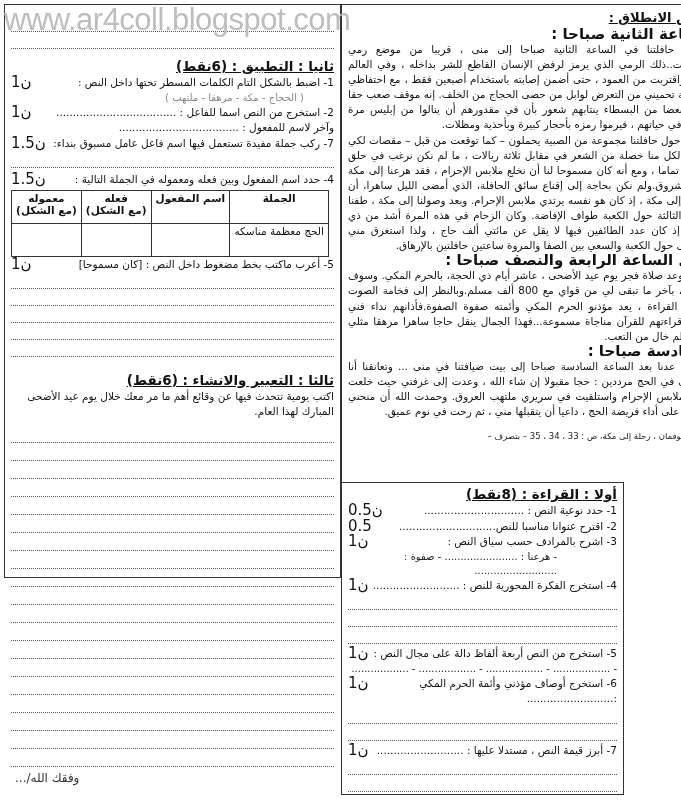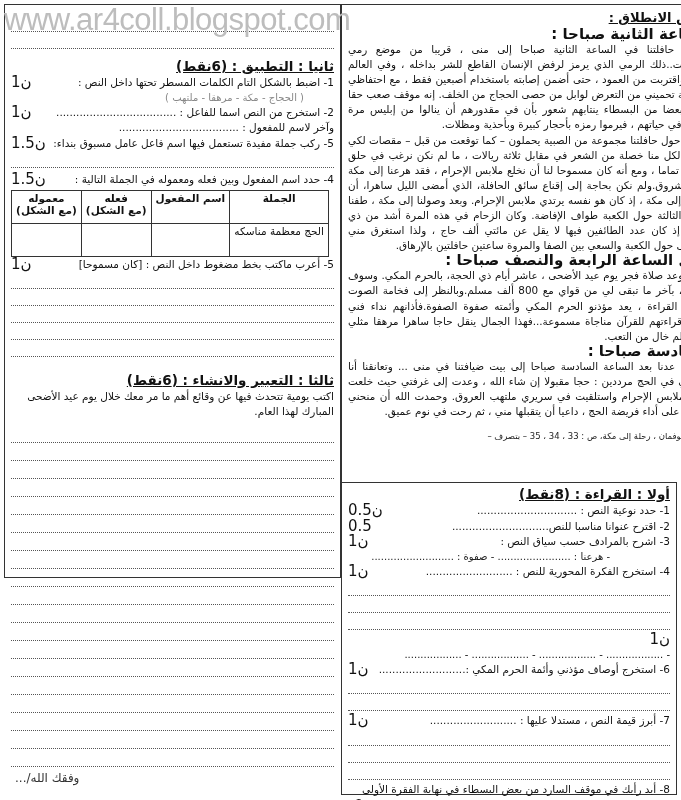--- a/index.html
+++ b/index.html
@@ -14,21 +14,21 @@
   .head { font-size:15px; font-weight:bold; line-height:15px; }
   .title { font-size:13.5px; font-weight:bold; text-decoration:underline; line-height:18px; }
   .q { font-size:10.5px; line-height:15.5px; display:flex; justify-content:space-between; }
   .q .pts { direction:ltr; font-size:15px; }
   .sub { font-size:10px; line-height:14px; padding-right:60px; color:#222; }
   .gray { color:#888; letter-spacing:3px; font-size:10px; }
   table.t { border-collapse:collapse; width:318px; margin:2px 6px 0 6px; direction:rtl; }
   table.t th, table.t td { border:1px solid #333; font-size:10.5px; padding:1px 4px; text-align:center; vertical-align:top; }
   table.t th { font-weight:bold; height:30px; }
   table.t td { height:30px; }
-  table.t td.first { text-align:center; }
+  table.t td.first { text-align:right; }
 </style>
 </head>
 <body>
 
 <div class="watermark">www.ar4coll.blogspot.com</div>
 
 <div class="box" style="left:4px; top:4px; width:337px; height:574px;">
   <div style="height:10px"></div>
   <div class="dots"></div>
   <div class="dots"></div>
@@ -42,21 +42,21 @@
     <div class="gray" style="padding-right:30px; line-height:14px;">( الحجاج - مكة - مرهقا - ملتهب )</div>
     <div class="q">
         <span>2- استخرج من النص اسما للفاعل : ....................................</span>
         <span class="pts">1ن</span>
       </div>
     <div class="q">
         <span>وآخر لاسم للمفعول : ....................................</span>
         <span></span>
       </div>
     <div class="q">
-        <span>5- ركب جملة مفيدة تستعمل فيها اسم فاعل عامل مسبوق بنداء:</span>
+        <span>7- ركب جملة مفيدة تستعمل فيها اسم فاعل عامل مسبوق بنداء:</span>
         <span class="pts">1.5ن</span>
       </div>
   </div>
   <div class="dots"></div>
   <div class="rtl" style="padding:4px 6px 0 6px;">
     <div class="q">
         <span>4- حدد اسم المفعول وبين فعله ومعموله في الجملة التالية :</span>
         <span class="pts">1.5ن</span>
       </div>
   </div>
@@ -124,21 +124,21 @@
   <div class="head">الساعة الثانية صباحا :</div>
   <div class="ptext">وصلت حافلتنا في الساعة الثانية صباحا إلى منى ، قريبا من موضع رمي الجمرات..ذلك الرمي الذي يرمز لرفض الإنسان القاطع للشر بداخله ، وفي العالم أيضا. واقتربت من العمود ، حتى أضمن إصابته باستخدام أصبعين فقط ، مع احتفاظي بمسافة تحميني من التعرض لوابل من حصى الحجاج من الخلف. إنه موقف صعب حقا ، لأن بعضا من البسطاء ينتابهم شعور بأن في مقدورهم أن ينالوا من إبليس مرة واحدة في حياتهم ، فيرموا رمزه بأحجار كبيرة وبأحذية ومظلات.</div>
   <div class="ptext">وتجمع حول حافلتنا مجموعة من الصبية يحملون – كما توقعت من قبل – مقصات لكي يقصوا لكل منا خصلة من الشعر في مقابل ثلاثة ريالات ، ما لم نكن نرغب في حلق الرأس تماما ، ومع أنه كان مسموحا لنا أن نخلع ملابس الإحرام ، فقد هرعنا إلى مكة قبل الشروق.ولم نكن بحاجة إلى إقناع سائق الحافلة، الذي أمضى الليل ساهرا، أن يحملنا إلى مكة ، إذ كان هو نفسه يرتدي ملابس الإحرام. وبعد وصولنا إلى مكة ، طفنا للمرة الثالثة حول الكعبة طواف الإفاضة. وكان الزحام في هذه المرة أشد من ذي قبل ، إذ كان عدد الطائفين فيها لا يقل عن مائتي ألف حاج ، ولذا استغرق مني الطواف حول الكعبة والسعي بين الصفا والمروة ساعتين حافلتين بالإرهاق.</div>
   <div class="head">على الساعة الرابعة والنصف صباحا :</div>
   <div class="ptext">حان موعد صلاة فجر يوم عيد الأضحى ، عاشر أيام ذي الحجة، بالحرم المكي. وسوف أؤديها ، بآخر ما تبقى لي من قواي مع 800 ألف مسلم.وبالنظر إلى فخامة الصوت وكمال القراءة ، يعد مؤذنو الحرم المكي وأئمته صفوة الصفوة.فأذانهم نداء فني رائع..وقراءتهم للقرآن مناجاة مسموعة...فهذا الجمال ينقل حاجا ساهرا مرهقا مثلي إلى عالم خال من التعب.</div>
   <div class="head">السادسة صباحا :</div>
   <div class="ptext">أخيرا ، عدنا بعد الساعة السادسة صباحا إلى بيت ضيافتنا في منى ... وتعانقنا أنا ورفاقي في الحج مرددين : حجا مقبولا إن شاء الله ، وعدت إلى غرفتي حيث خلعت أخيرا ملابس الإحرام واستلقيت في سريري ملتهب العروق. وحمدت الله أن منحني القدرة على أداء فريضة الحج ، داعيا أن يتقبلها مني ، ثم رحت في نوم عميق.</div>
   <div style="font-size:8.5px; margin-top:12px; color:#222;">د.مراد هوفمان ، رحلة إلى مكة، ص : 33 ، 34 ، 35 – بتصرف –</div>
 </div>
 
-<div class="box rtl" style="left:341px; top:482px; width:336px; height:313px; padding:2px 6px 0 6px;">
+<div class="box rtl" style="left:341px; top:482px; width:283px; height:313px; padding:2px 6px 0 6px;">
   <div class="title">أولا : القراءة : (8نقط)</div>
   <div class="q">
       <span>1- حدد نوعية النص : ..............................</span>
       <span class="pts">0.5ن</span>
     </div>
   <div class="q">
       <span>2- اقترح عنوانا مناسبا للنص.............................</span>
       <span class="pts">0.5</span>
     </div>
   <div class="q">
@@ -147,20 +147,21 @@
     </div>
   <div class="sub">- هرعنا : .......................    - صفوة : ..........................</div>
   <div class="q">
       <span>4- استخرج الفكرة المحورية للنص : ..........................</span>
       <span class="pts">1ن</span>
     </div>
   <div class="dots" style="margin:0"></div>
   <div class="dots" style="margin:0"></div>
   <div class="dots" style="margin:0 0 2px 0"></div>
   <div class="q">
+      <span>5- استخرج من النص أربعة ألفاظ دالة على مجال النص :</span>
       <span class="pts">1ن</span>
     </div>
   <div style="font-size:10px; line-height:14px; overflow:hidden; white-space:nowrap;">- .................. - .................. - .................. - ..................</div>
   <div class="q">
       <span>6- استخرج أوصاف مؤذني وأئمة الحرم المكي :..........................</span>
       <span class="pts">1ن</span>
     </div>
   <div class="dots" style="margin:0"></div>
   <div class="dots" style="margin:0 0 2px 0"></div>
   <div class="q">

